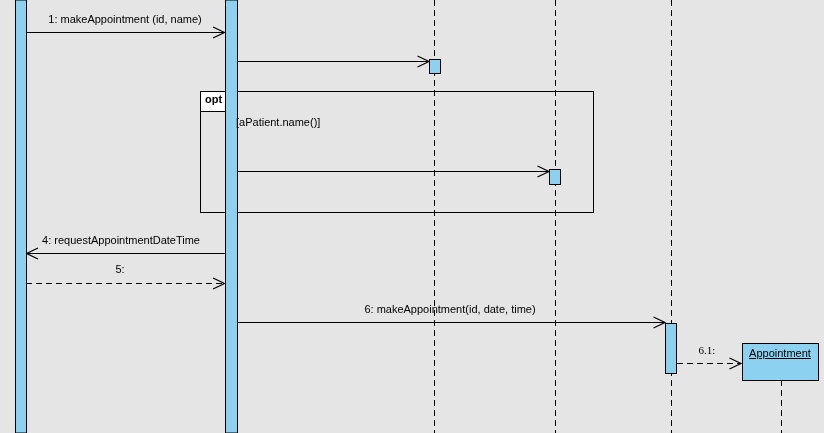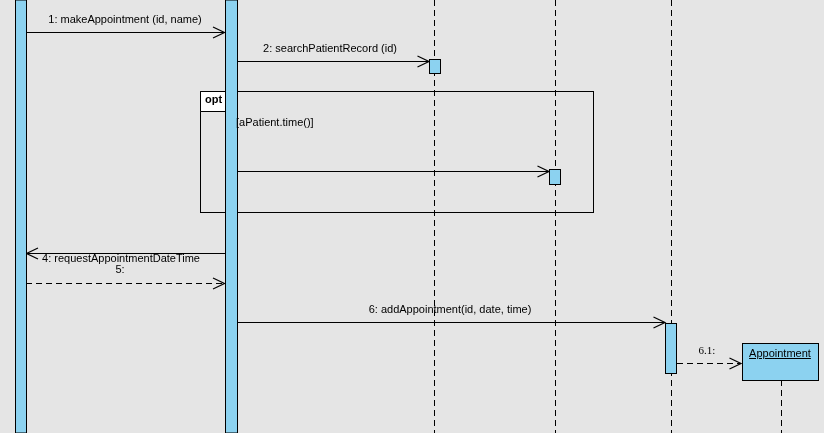--- a/index.html
+++ b/index.html
@@ -95,30 +95,29 @@
     <rect class="activation" x="225.5" y="0" width="12" height="433" fill="#8CD2F0"></rect>
     <rect class="activation" x="429.5" y="59.5" width="11" height="14" fill="#8CD2F0"></rect>
     <rect class="activation" x="549.5" y="169.5" width="11" height="15" fill="#8CD2F0"></rect>
     <rect class="activation" x="665.5" y="323.5" width="11" height="50" fill="#8CD2F0"></rect>
 
     <rect class="obj-rect" x="742.5" y="343.5" width="76" height="37" fill="#8CD2F0"></rect>
   </svg>
 
   <div class="label centered" style="left:125px; top:13px;">1: makeAppointment (id, name)</div>
 
-  <div class="label centered" style="left:330px; top:42px;">2: searchPatientRecord (id)</div>
 
   <div class="label operator" style="left:205px; top:93px;">opt</div>
 
-  <div class="label" style="left:236px; top:116px;">[aPatient.time()]</div>
+  <div class="label" style="left:236px; top:116px;">[aPatient.name()]</div>
 
 
-  <div class="label centered" style="left:121px; top:252px;">4: requestAppointmentDateTime</div>
+  <div class="label centered" style="left:121px; top:234px;">4: requestAppointmentDateTime</div>
 
   <div class="label centered" style="left:120px; top:263px;">5:</div>
 
-  <div class="label centered" style="left:450px; top:303px;">6: addAppointment(id, date, time)</div>
+  <div class="label centered" style="left:450px; top:303px;">6: makeAppointment(id, date, time)</div>
 
   <div class="label centered" style="left:707px; top:344px;font-family:Liberation Serif, serif;">6.1:</div>
 
   <div class="label centered" style="left:780px; top:347px;text-decoration:underline;">Appointment</div>
 
 </div>
 
 </body></html>

